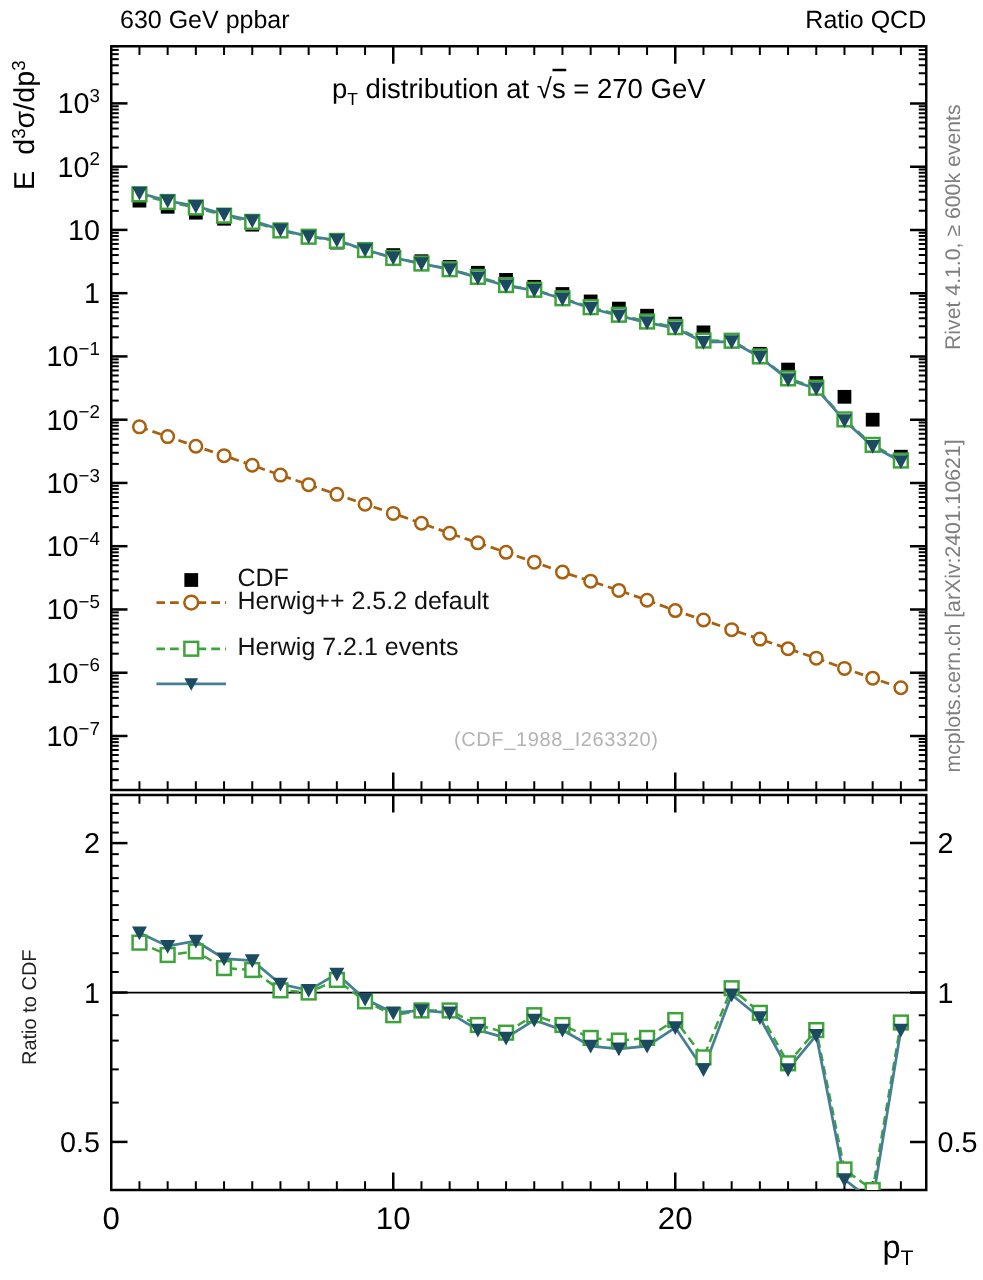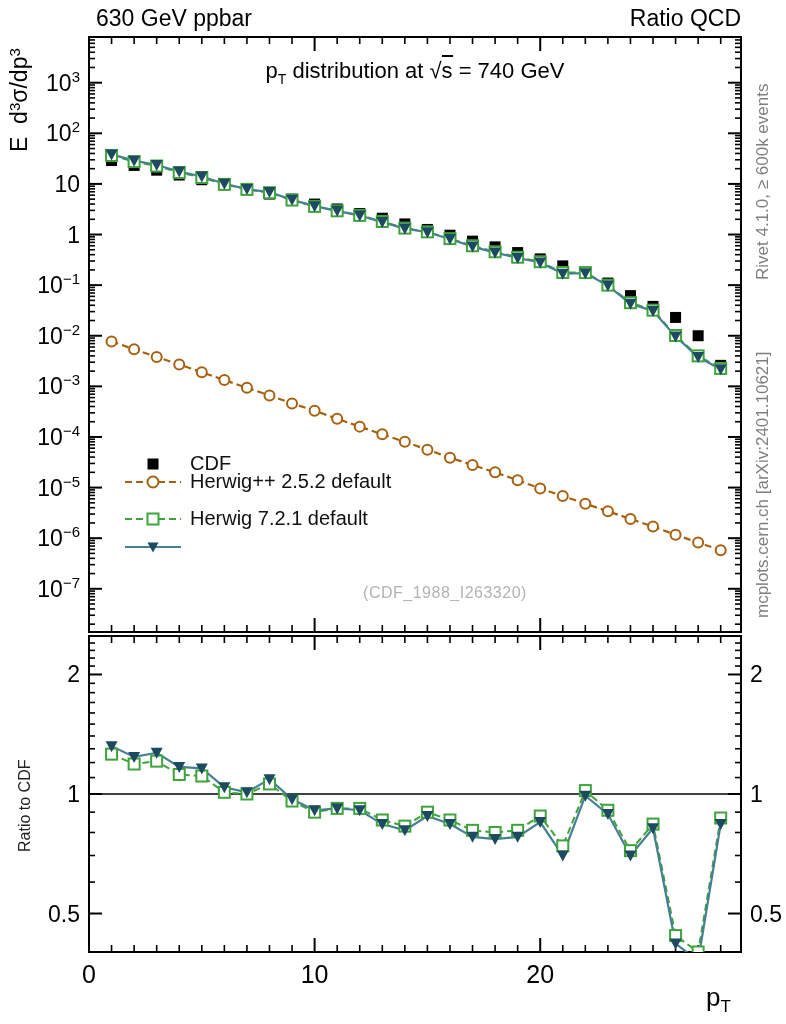--- a/index.html
+++ b/index.html
@@ -1,19 +1,19 @@
 <!DOCTYPE html>
 <html><head>
 <meta charset="utf-8">
 <style>
   html,body{margin:0;padding:0;background:#fff;}
   .page{position:relative;width:786px;height:1024px;background:#fff;
         font-family:"Liberation Sans","DejaVu Sans",sans-serif;color:#000;overflow:hidden;}
   .abs{position:absolute;}
-  .hdr{font-size:23px;top:5px;white-space:nowrap;}
+  .hdr{font-size:20px;top:5px;white-space:nowrap;}
   .hdr-left{left:96px;}
   .hdr-right{right:45px;text-align:right;}
   .title{left:89px;width:652px;top:58px;text-align:center;font-size:22px;white-space:nowrap;}
   .title sub,.xlab sub{font-size:14px;vertical-align:-6px;}
   .sqrt-arg{border-top:2px solid #000;padding-top:1px;}
   .ylab-main{left:6px;top:152px;font-size:23px;transform:rotate(-90deg);transform-origin:0 0;white-space:nowrap;}
   .ylab-main sup{font-size:15px;vertical-align:7px;}
   .ylab-ratio{left:16px;top:852px;font-size:16px;transform:rotate(-90deg);transform-origin:0 0;white-space:nowrap;color:#222;}
   .xlab{left:706px;top:982px;font-size:26px;white-space:nowrap;}
   .xlab sub{font-size:17px;}
@@ -630,21 +630,21 @@
           <path d="M 669.5743944636679 938.5868995826218 L 681.5743944636679 938.5868995826218 L 675.5743944636679 949.5868995826218 Z" fill="#1c4b61"></path>
           <path d="M 692.1349480968859 955.8447260583512 L 704.1349480968859 955.8447260583512 L 698.1349480968859 966.8447260583512 Z" fill="#1c4b61"></path>
           <path d="M 714.6955017301038 819.0645135987891 L 726.6955017301038 819.0645135987891 L 720.6955017301038 830.0645135987891 Z" fill="#1c4b61"></path>
         </g>
       </g>
     </svg>
 
   <div class="abs hdr hdr-left">630 GeV ppbar</div>
   <div class="abs hdr hdr-right">Ratio QCD</div>
 
-  <div class="abs title"><span>p</span><sub>T</sub><span> distribution at </span><span>√</span><span class="sqrt-arg">s</span><span> = 740 GeV</span></div>
+  <div class="abs title"><span>p</span><sub>T</sub><span> distribution at </span><span>√</span><span class="sqrt-arg">s</span><span> = 270 GeV</span></div>
 
   <div class="abs ylab-main"><span>E</span>&nbsp;&nbsp;<span>d</span><sup>3</sup><span>σ/dp</span><sup>3</sup></div>
 
   <div class="abs ylab-ratio">Ratio to CDF</div>
 
   <div class="abs xlab"><span>p</span><sub>T</sub></div>
 
   <div class="abs side side-top">Rivet 4.1.0, ≥ 600k events</div>
   <div class="abs side side-bot">mcplots.cern.ch [arXiv:2401.10621]</div>
 
@@ -668,21 +668,21 @@
         </svg>
         <span class="lab">Herwig++ 2.5.2 default</span>
       </div>
       <div class="legend-row" style="left: 123px; top: 507.4px;">
         <svg class="sample" width="56" height="24">
           <line x1="0" y1="12" x2="56" y2="12" stroke="#3fa33c" stroke-width="2.2" stroke-dasharray="7 4"></line>
           <g>
             <rect x="22.5" y="6.5" width="11" height="11" fill="#fff" stroke="#3fa33c" stroke-width="2"></rect>
           </g>
         </svg>
-        <span class="lab">Herwig 7.2.1 default</span>
+        <span class="lab">Herwig 7.2.1 events</span>
       </div>
       <div class="legend-row" style="left: 123px; top: 535.1px;">
         <svg class="sample" width="56" height="24">
           <line x1="0" y1="12" x2="56" y2="12" stroke="#457f94" stroke-width="2.2"></line>
           <g>
             <path d="M 22.5 7.5 L 33.5 7.5 L 28 17.5 Z" fill="#1c4b61"></path>
           </g>
         </svg>
       </div>
     </div>

